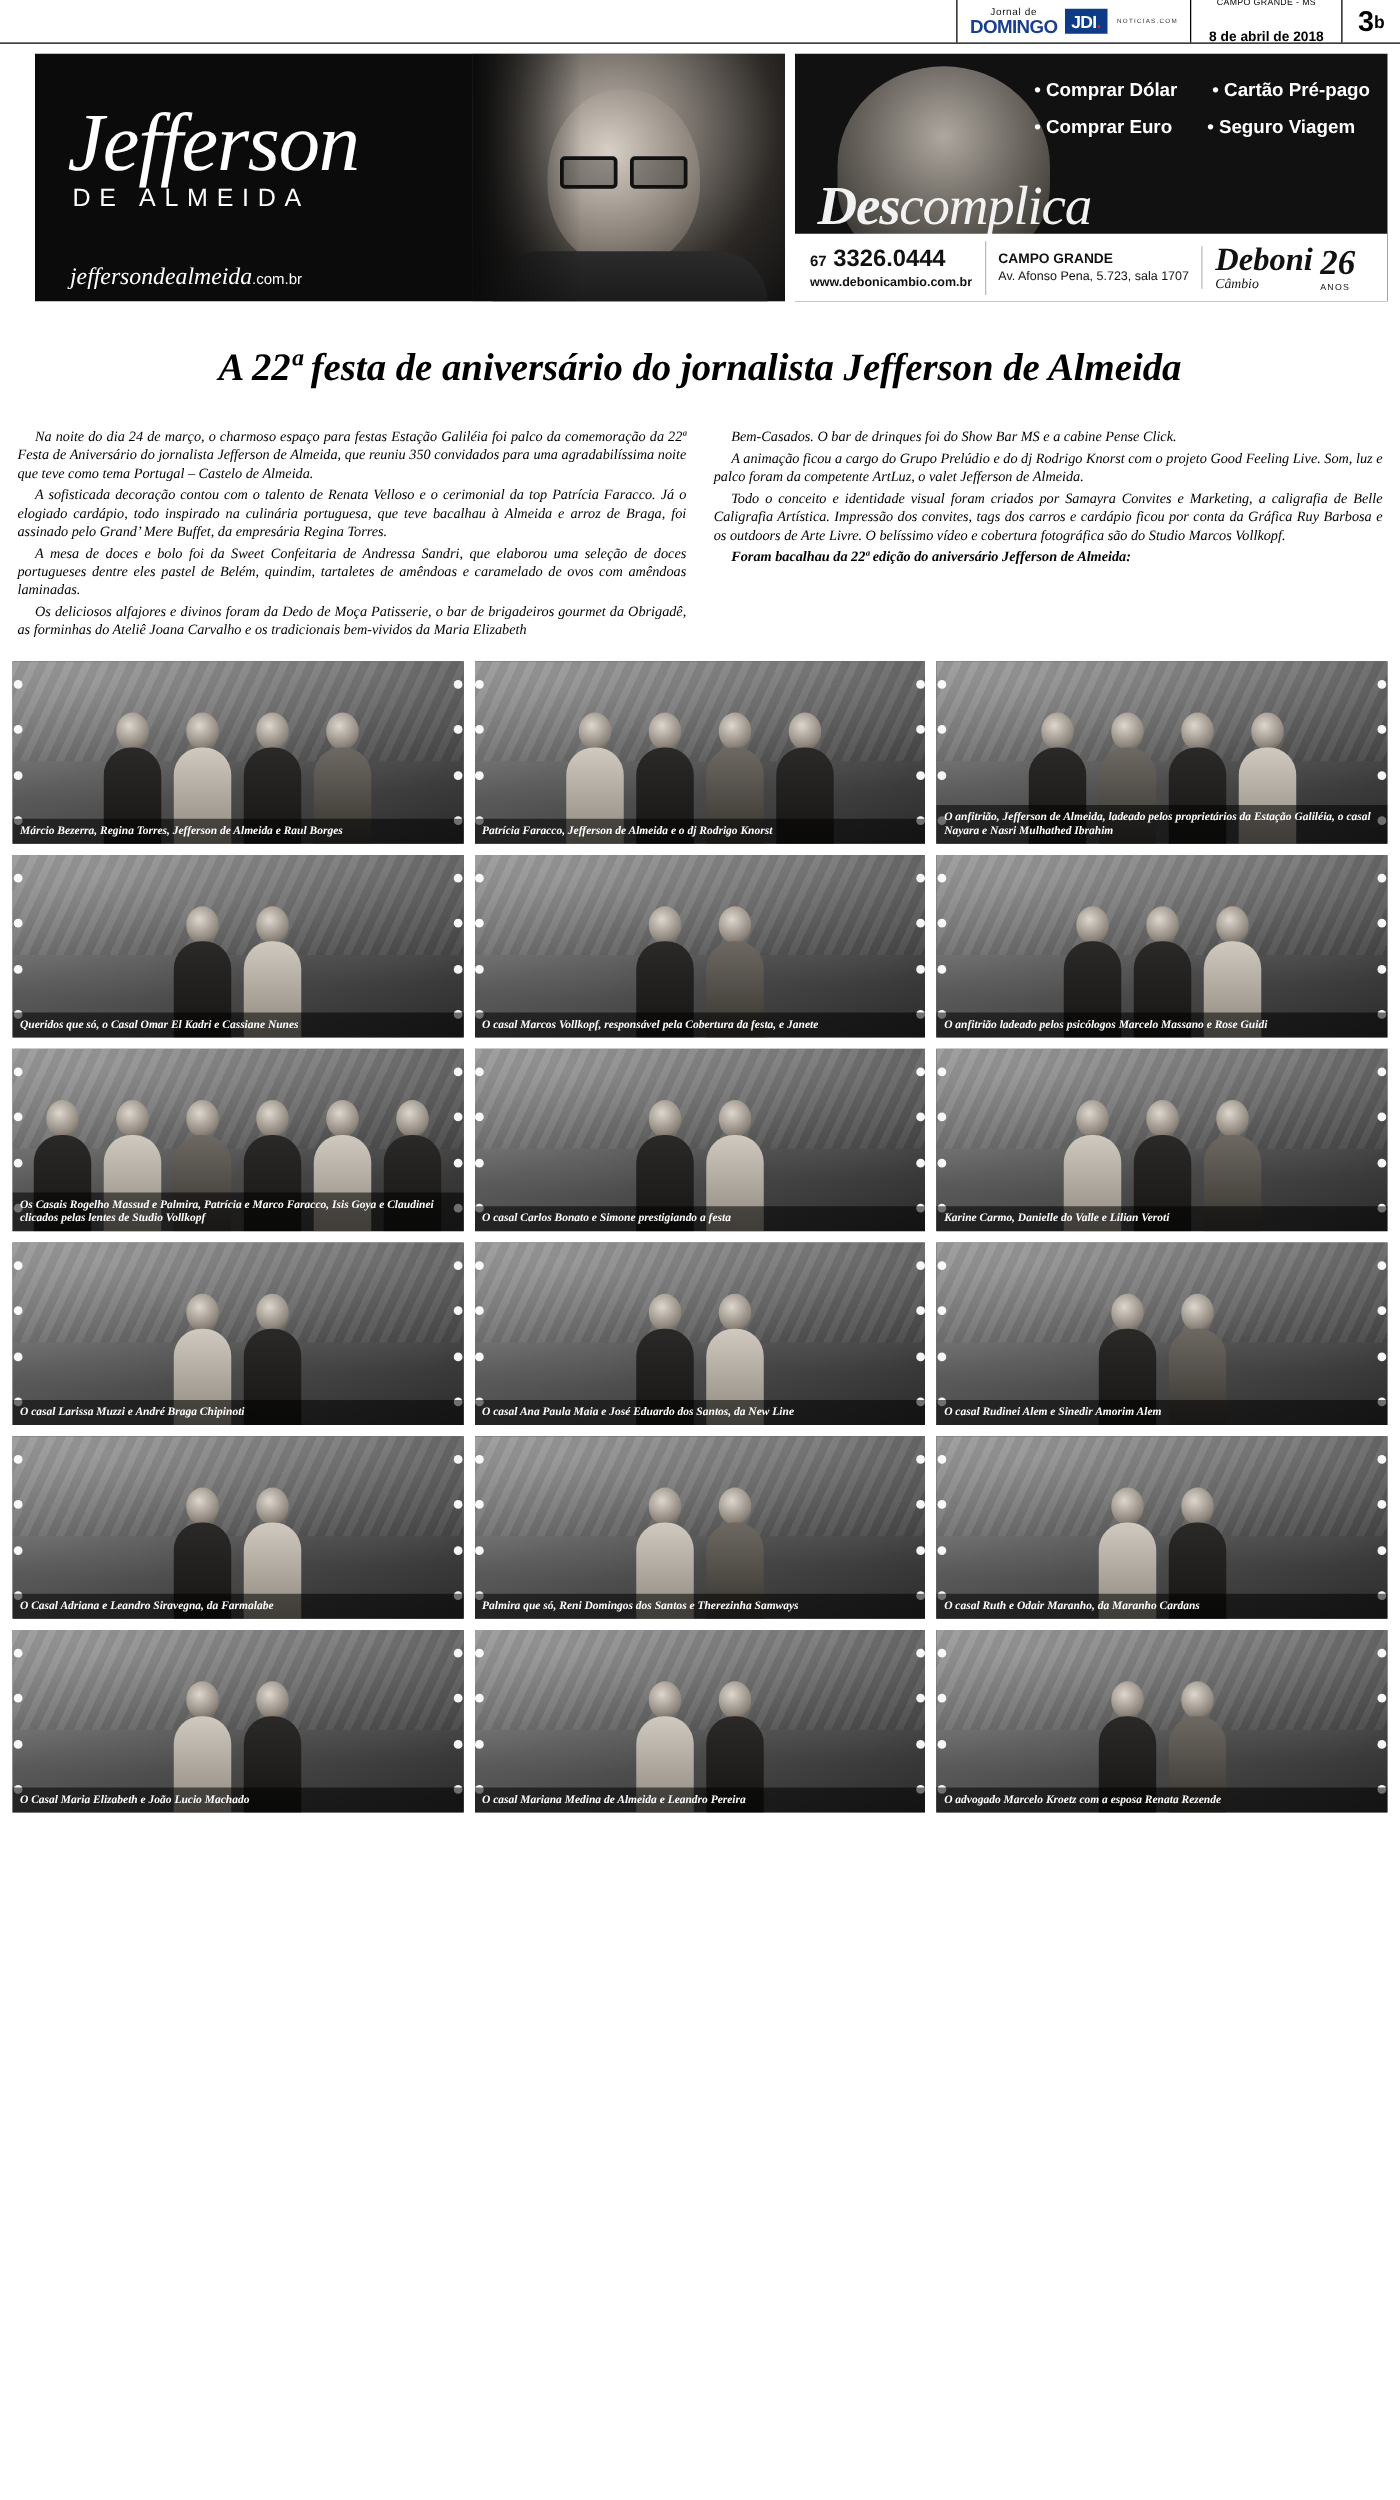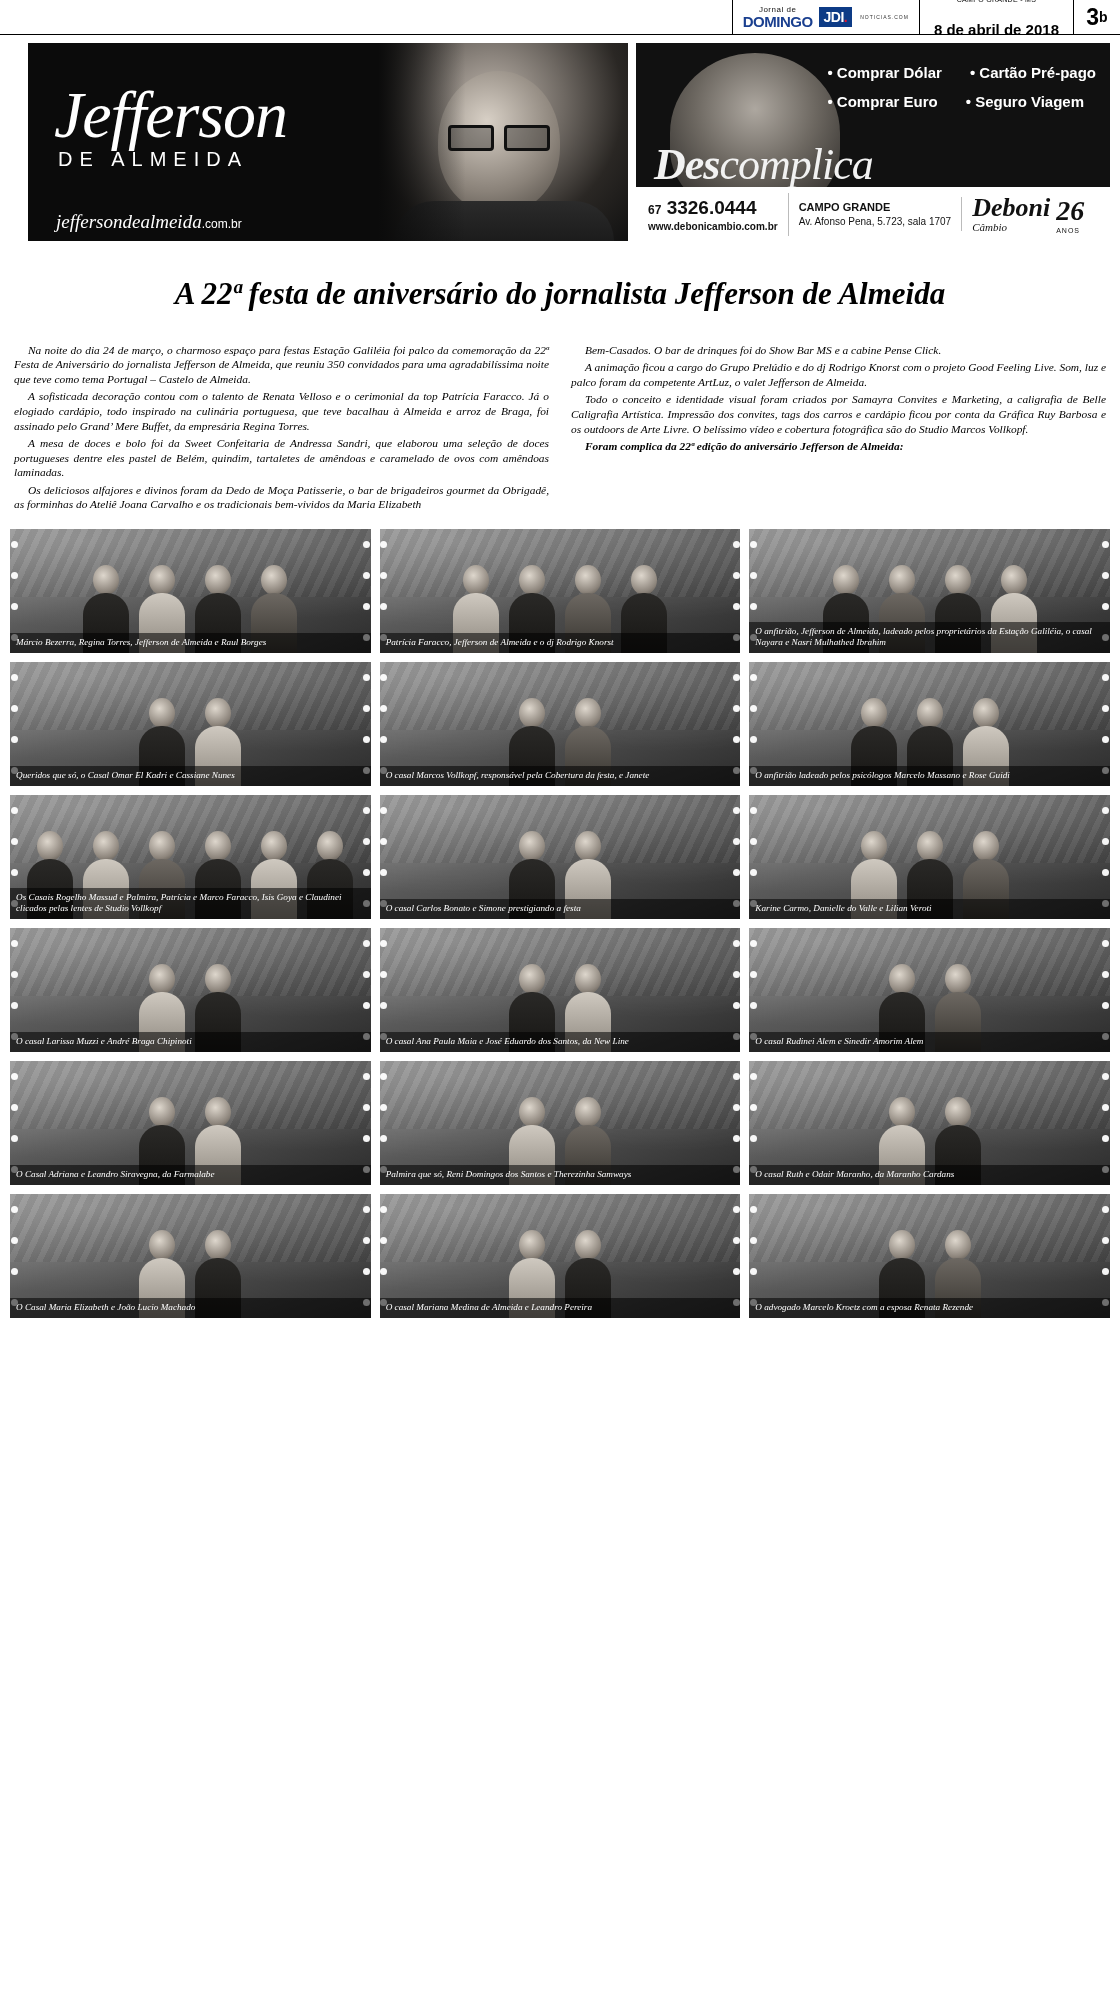--- a/index.html
+++ b/index.html
@@ -73,21 +73,21 @@
     border-left: 1px solid #000;
     border-right: 1px solid #000;
     padding: 3px 14px;
     text-align: center;
     font-family: "Liberation Sans", sans-serif;
     display: flex;
     flex-direction: column;
     justify-content: center;
   }
   .masthead-place .city { font-size: 7px; letter-spacing: .3px; }
-  .masthead-place .date { font-size: 15px; font-weight: bold; margin-top: 18px; }
+  .masthead-place .date { font-size: 11px; font-weight: bold; margin-top: 18px; }
   .page-badge {
     width: 46px;
     display: flex;
     align-items: center;
     justify-content: center;
     font-family: "Liberation Sans", sans-serif;
     font-size: 23px;
     font-weight: bold;
   }
   .page-badge .sub { font-size: 14px; }
@@ -306,23 +306,24 @@
 
   
   .grid {
     padding: 4px 10px 10px 10px;
     display: grid;
     grid-template-columns: repeat(3, 1fr);
     gap: 9px 9px;
   }
   .photo {
     position: relative;
-    height: 124px;
+    height: 146px;
     background: #404040;
     overflow: hidden;
+    font-weight: bold;
   }
   .photo .scene {
     position: absolute;
     inset: 0;
     background:
       radial-gradient(ellipse at 20% 10%, rgba(255,255,255,.22), rgba(255,255,255,0) 55%),
       radial-gradient(ellipse at 80% 5%, rgba(255,255,255,.18), rgba(255,255,255,0) 50%),
       linear-gradient(160deg, #8e8a85 0%, #5d5954 40%, #2e2c29 100%);
     filter: grayscale(1);
   }
@@ -494,21 +495,21 @@
   <div class="col">
     <p>Na noite do dia 24 de março, o charmoso espaço para festas Estação Galiléia foi palco da comemoração da 22ª Festa de Aniversário do jornalista Jefferson de Almeida, que reuniu 350 convidados para uma agradabilíssima noite que teve como tema Portugal – Castelo de Almeida.</p>
     <p>A sofisticada decoração contou com o talento de Renata Velloso e o cerimonial da top Patrícia Faracco. Já o elogiado cardápio, todo inspirado na culinária portuguesa, que teve bacalhau à Almeida e arroz de Braga, foi assinado pelo Grand’ Mere Buffet, da empresária Regina Torres.</p>
     <p>A mesa de doces e bolo foi da Sweet Confeitaria de Andressa Sandri, que elaborou uma seleção de doces portugueses dentre eles pastel de Belém, quindim, tartaletes de amêndoas e caramelado de ovos com amêndoas laminadas.</p>
     <p>Os deliciosos alfajores e divinos foram da Dedo de Moça Patisserie, o bar de brigadeiros gourmet da Obrigadê, as forminhas do Ateliê Joana Carvalho e os tradicionais bem-vividos da Maria Elizabeth</p>
   </div>
   <div class="col">
     <p>Bem-Casados. O bar de drinques foi do Show Bar MS e a cabine Pense Click.</p>
     <p>A animação ficou a cargo do Grupo Prelúdio e do dj Rodrigo Knorst com o projeto Good Feeling Live. Som, luz e palco foram da competente ArtLuz, o valet Jefferson de Almeida.</p>
     <p>Todo o conceito e identidade visual foram criados por Samayra Convites e Marketing, a caligrafia de Belle Caligrafia Artística. Impressão dos convites, tags dos carros e cardápio ficou por conta da Gráfica Ruy Barbosa e os outdoors de Arte Livre. O belíssimo vídeo e cobertura fotográfica são do Studio Marcos Vollkopf.</p>
-    <p class="b">Foram complica da 22ª edição do aniversário Jefferson de Almeida:</p>
+    <p class="b">Foram bacalhau da 22ª edição do aniversário Jefferson de Almeida:</p>
   </div>
 </div>
 
 <div class="grid">
 
   <div class="photo">
     <div class="scene"></div>
     <div class="people">
         <div class="p"></div>
         <div class="p light"></div>

